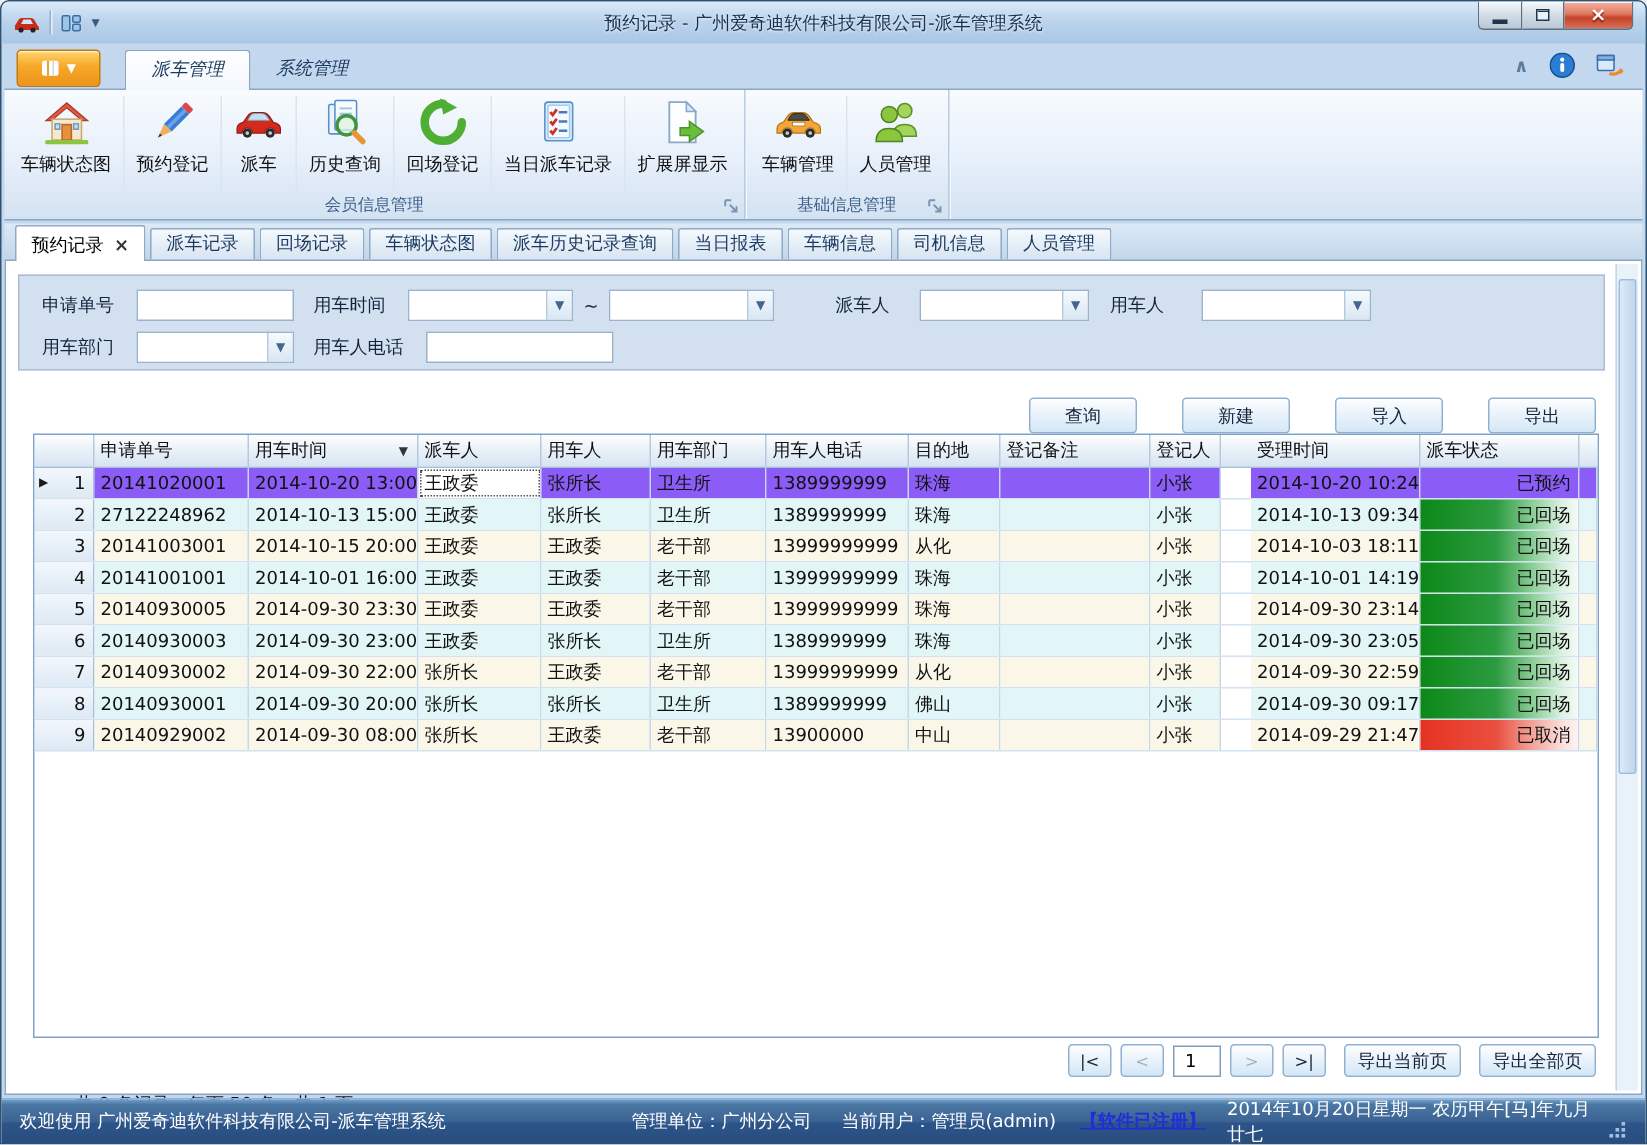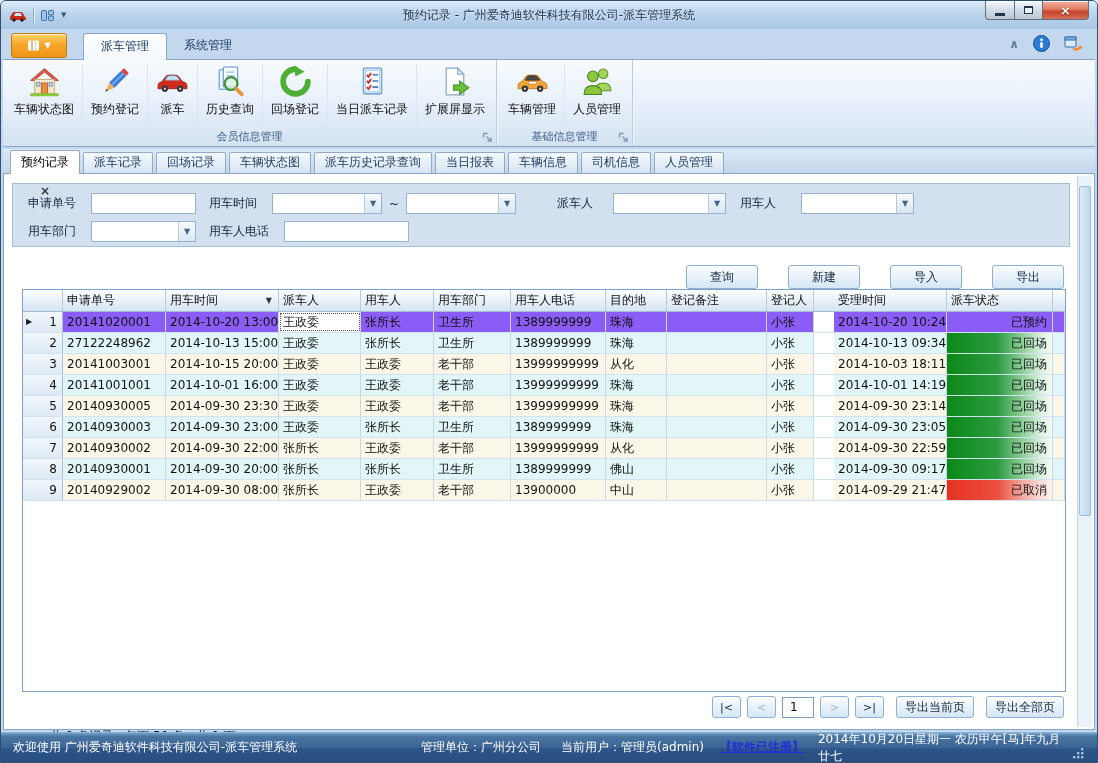--- a/index.html
+++ b/index.html
@@ -27,21 +27,21 @@
                 color:#fff; font-weight:bold; font-size:13px; text-shadow:0 1px 1px #7a1f10; }
   .glyph-min { width:10px; height:3px; background:#20344c; margin-top:8px; }
   .glyph-restore { width:9px; height:8px; border:1px solid #20344c; background:#e8f2fa; box-shadow:inset 0 1px 0 #20344c; }
 
   
   .tabrow { position:absolute; top:28px; left:0; right:0; height:30px; display:flex; align-items:flex-end; padding-left:10px; }
   .app-btn { width:56px; height:25px; margin:0 16px 1px 0; display:flex; align-items:center; justify-content:center; gap:4px;
              background:linear-gradient(#ffd46d,#f6a82a 45%,#ef9417); border:1px solid #c07c0c; border-radius:3px;
              box-shadow:inset 0 1px 0 rgba(255,255,255,.65); color:#fff; cursor:pointer; }
   .app-btn .arrow { font-size:8px; color:#fff; }
-  .rtab { padding:4px 17px 5px; color:#1c3a60; cursor:pointer; }
+  .rtab { padding:4px 17px 5px; color:#1c3a60; cursor:pointer;font-style:italic; }
   .rtab.active { background:linear-gradient(#fdfeff,#f3f8fd); border:1px solid #8ba6c4; border-bottom:none;
                  border-radius:3px 3px 0 0; margin-bottom:-1px; z-index:3; position:relative; }
   .ribbon-extras { position:absolute; top:34px; right:14px; display:flex; align-items:center; gap:14px; z-index:5; }
   .collapse-chevron { color:#5d7d9e; font-size:12px; font-weight:bold; cursor:pointer; line-height:10px; }
 
   
   .ribbon { position:absolute; top:58px; left:2px; right:2px; height:88px;
             background:linear-gradient(#f8fbfe,#e6effa 55%,#d3e2f1); border-top:1px solid #8ba6c4; border-bottom:1px solid #8ba6c4;
             display:flex; }
   .rgroup { display:flex; flex-direction:column; position:relative; border-right:1px solid #b9cce1; box-shadow:1px 0 0 #f2f8fd; }
@@ -51,21 +51,21 @@
   .ritem svg { width:33px; height:33px; }
   .ritem .rlabel { margin-top:3px; white-space:nowrap; }
   .g-label { height:18px; line-height:17px; text-align:center; color:#3f618c; font-size:11px; position:relative; }
   .launcher { position:absolute; right:3px; bottom:3px; width:11px; height:11px; cursor:pointer; }
 
   
   .doctabs { position:absolute; top:148px; left:2px; right:2px; height:25px;
              background:linear-gradient(#dce9f6,#c2d6ea); border-bottom:1px solid #8ba6c4;
              display:flex; align-items:flex-end; padding-left:7px; gap:3px; }
   .dtab { height:21px; line-height:19px; padding:0 10px; background:linear-gradient(#f4f9fd,#d7e4f2);
-          border:1px solid #93aac7; border-bottom:none; border-radius:2px 2px 0 0; color:#1c3least; color:#1c3a5f; cursor:pointer; white-space:nowrap;flex-direction:column; }
+          border:1px solid #93aac7; border-bottom:none; border-radius:2px 2px 0 0; color:#1c3least; color:#1c3a5f; cursor:pointer; white-space:nowrap; }
   .dtab.active { background:#fff; height:24px; line-height:22px; margin-bottom:-1px; z-index:2; position:relative;
                  display:flex; align-items:center; gap:7px; color:#000; }
   .tab-close { color:#333; font-weight:bold; font-size:12px; cursor:pointer; }
 
   
   .page { position:absolute; top:173px; left:2px; right:2px; bottom:32px; background:#fff;
           border:1px solid #8ba6c4; border-top:none; }
   .vscroll { position:absolute; top:2px; bottom:2px; right:2px; width:15px; background:#e9f1f9; border-left:1px solid #c5d6e8; }
   .vthumb { position:absolute; top:10px; height:330px; left:1px; right:1px;
             background:linear-gradient(90deg,#dcebf8,#bed6ee); border:1px solid #9fbcdc; border-radius:2px; }

